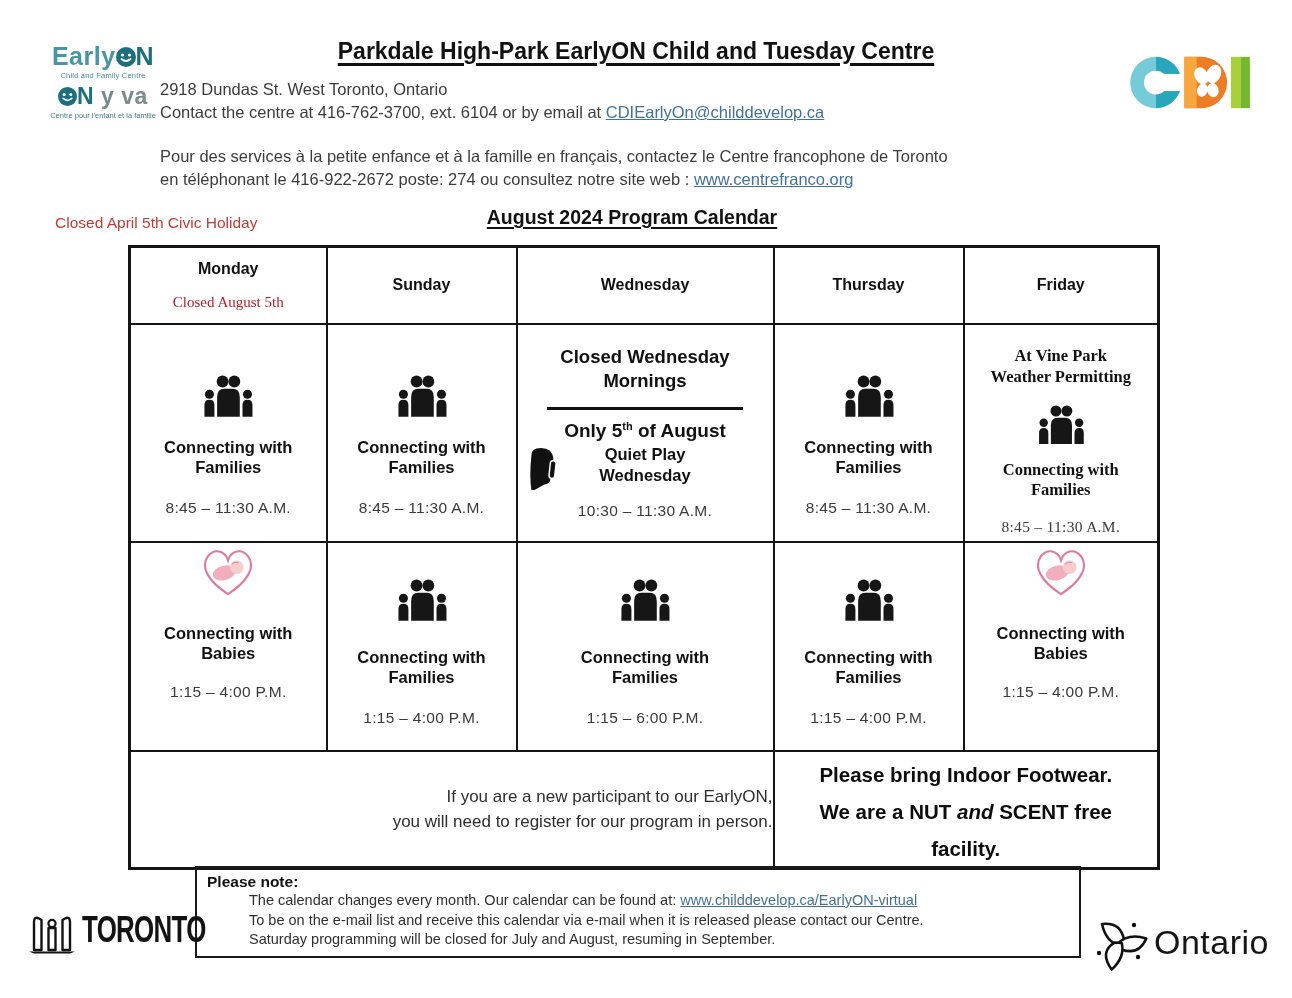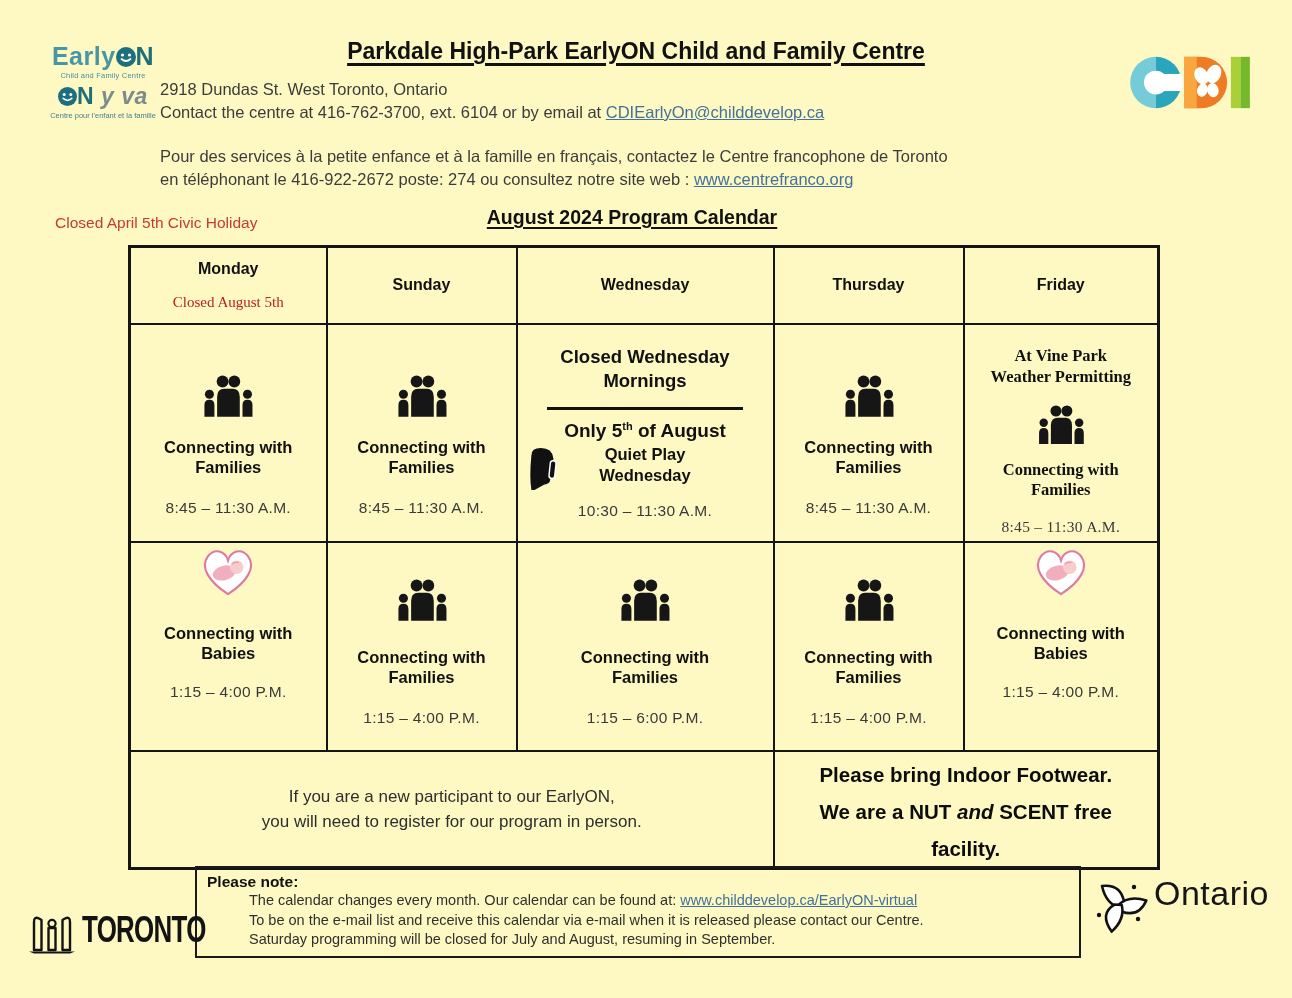--- a/index.html
+++ b/index.html
@@ -1,29 +1,29 @@
 <!DOCTYPE html>
 <html><head>
 <meta charset="utf-8">
 <style>
   html,body { margin:0; padding:0; background:#e8e8e8; }
   .page {
-    position:relative; width:1292px; height:998px; background:#fef9c3;
+    position:relative; width:1292px; height:998px; background:#ffffff;
     font-family:"Liberation Sans","DejaVu Sans",sans-serif; color:#222;
     margin:0 auto; overflow:hidden;
   }
   a { color:#41719C; text-decoration:underline; cursor:pointer; }
 
   
   .earlyon { position:absolute; left:38px; top:44px; width:130px; text-align:center; line-height:1; }
   .eo-line1 { font-size:25px; font-weight:bold; color:#4796A6; letter-spacing:0.5px; }
   .eo-line1 .eo-dark { color:#1E6F7E; }
   .eo-sub { font-size:7.5px; color:#4A8F9C; margin-top:3px; letter-spacing:0.2px; }
   .eo-line2 { font-size:23px; font-weight:bold; color:#1E6F7E; margin-top:5px; letter-spacing:0.5px; }
-  .eo-line2 .eo-gray { color:#7C8B8E;font-style:italic; }
+  .eo-line2 .eo-gray { color:#7C8B8E; }
   .eo-sub2 { font-size:7.5px; color:#45808D; margin-top:4px; }
   .smiley { vertical-align:-2px; }
 
   .main-title {
     position:absolute; top:38px; left:130px; right:150px; text-align:center;
     font-size:23px; font-weight:bold; color:#111;
     text-decoration:underline; text-decoration-thickness:2.5px; text-underline-offset:4px;
   }
   .addr-block { position:absolute; left:160px; top:78px; font-size:16.5px; color:#3c3c3c; line-height:23px; }
   .french-block { position:absolute; left:160px; top:145px; font-size:16.5px; color:#3c3c3c; line-height:22.5px; }
@@ -73,38 +73,38 @@
   .fri-stack .cell-title { margin-top:16px; }
   .fri-stack .cell-time { margin-top:18px; }
 
   .aft-family { padding-top:36px; }
   .aft-family .cell-title { margin-top:26px; }
   .aft-family .cell-time { margin-top:22px; }
   .aft-baby { }
   .aft-baby .cell-title { margin-top:24px; }
   .aft-baby .cell-time { margin-top:20px; }
 
-  .foot-left { vertical-align:middle !important; text-align:center; font-size:17px; line-height:25px; color:#2e2e2e; }
+  .foot-left { vertical-align:middle !important; text-align:right; font-size:17px; line-height:25px; color:#2e2e2e; }
   .foot-right { text-align:center; font-weight:bold; font-size:20.5px; line-height:37px; color:#0c0c0c; padding-top:4px !important; }
   .foot-right em { font-style:italic; }
 
   
   .note-box {
     position:absolute; left:195px; top:866px; width:886px; height:92px;
     border:2.5px solid #1a1a1a; box-sizing:border-box; padding:5px 10px 0 10px;
   }
   .note-title { font-weight:bold; font-size:15.5px; color:#111; }
   .note-line { font-size:14.5px; margin-left:42px; line-height:19.5px; color:#2f2f2f; }
 
   .toronto-logo { position:absolute; left:24px; top:906px; display:flex; align-items:center; }
   .toronto-text {
     display:inline-block; font-weight:bold; font-size:36px; color:#131313;
     transform:scaleX(0.72); transform-origin:left center; letter-spacing:-1px; margin-left:2px;
   }
-  .ontario-logo { position:absolute; left:1088px; top:874px; display:flex; align-items:flex-start; }
+  .ontario-logo { position:absolute; left:1088px; top:912px; display:flex; align-items:center; }
   .ontario-text { font-size:34px; color:#161616; margin-left:2px; margin-bottom:4px; letter-spacing:0.5px; }
 </style>
 </head>
 <body>
 
 <div class="page">
 
   <div class="earlyon">
     <div class="eo-line1"><span>Early</span><svg class="smiley" width="20" height="20" viewBox="0 0 20 20">
           <circle cx="10" cy="10" r="10" fill="#1E6F7E"></circle>
@@ -115,21 +115,21 @@
     <div class="eo-sub">Child and Family Centre</div>
     <div class="eo-line2"><svg class="smiley" width="19" height="19" viewBox="0 0 20 20">
           <circle cx="10" cy="10" r="10" fill="#1E6F7E"></circle>
           <circle cx="6.5" cy="8" r="1.6" fill="#fff"></circle>
           <circle cx="13.5" cy="8" r="1.6" fill="#fff"></circle>
           <path d="M5.5 12 Q10 16 14.5 12" stroke="#fff" stroke-width="1.8" fill="none" stroke-linecap="round"></path>
         </svg><span>N</span><span class="eo-gray"> y va</span></div>
     <div class="eo-sub2">Centre pour l'enfant et la famille</div>
   </div>
 
-  <div class="main-title">Parkdale High-Park EarlyON Child and Family Centre</div>
+  <div class="main-title">Parkdale High-Park EarlyON Child and Tuesday Centre</div>
 
   <div class="cdi-logo">
     <svg width="126" height="57" viewBox="0 0 130 60">
       <path d="M28 3 A27 27 0 0 0 28 57 Z" fill="#76CBD9"></path>
       <path d="M28 3 A27 27 0 0 1 28 57 Z" fill="#2AA6BC"></path>
       <circle cx="28" cy="30" r="12.5" fill="#fff"></circle>
       <rect x="28" y="21" width="28" height="18" fill="#fff"></rect>
       <path d="M58 3 L76 3 A27 27 0 0 1 76 57 L58 57 Z" fill="#EE7C24"></path>
       <rect x="58" y="3" width="13" height="54" fill="#F8A73F"></rect>
       <g fill="#fff">

